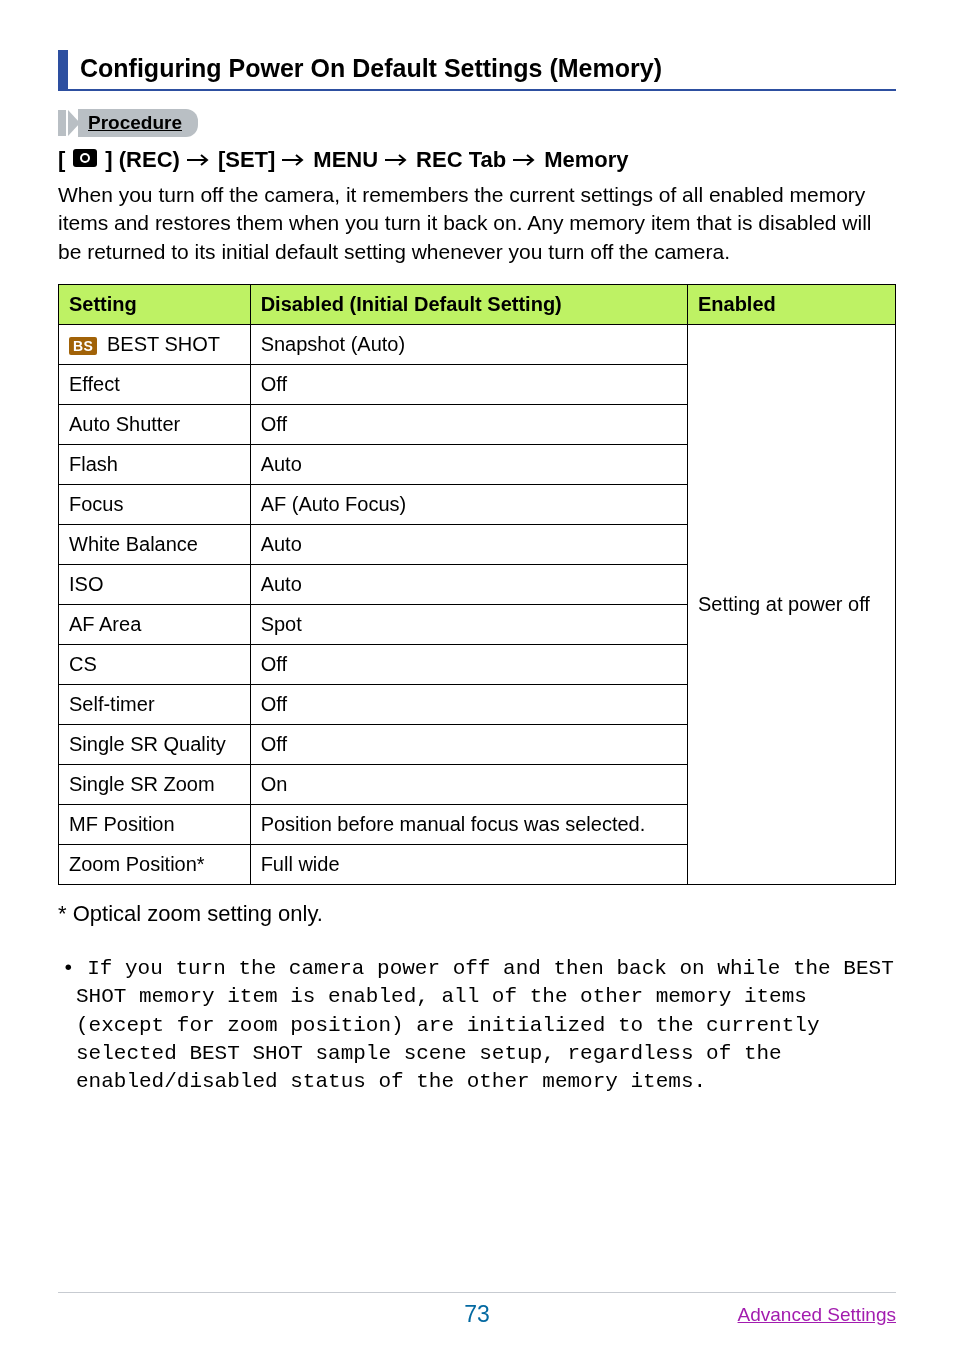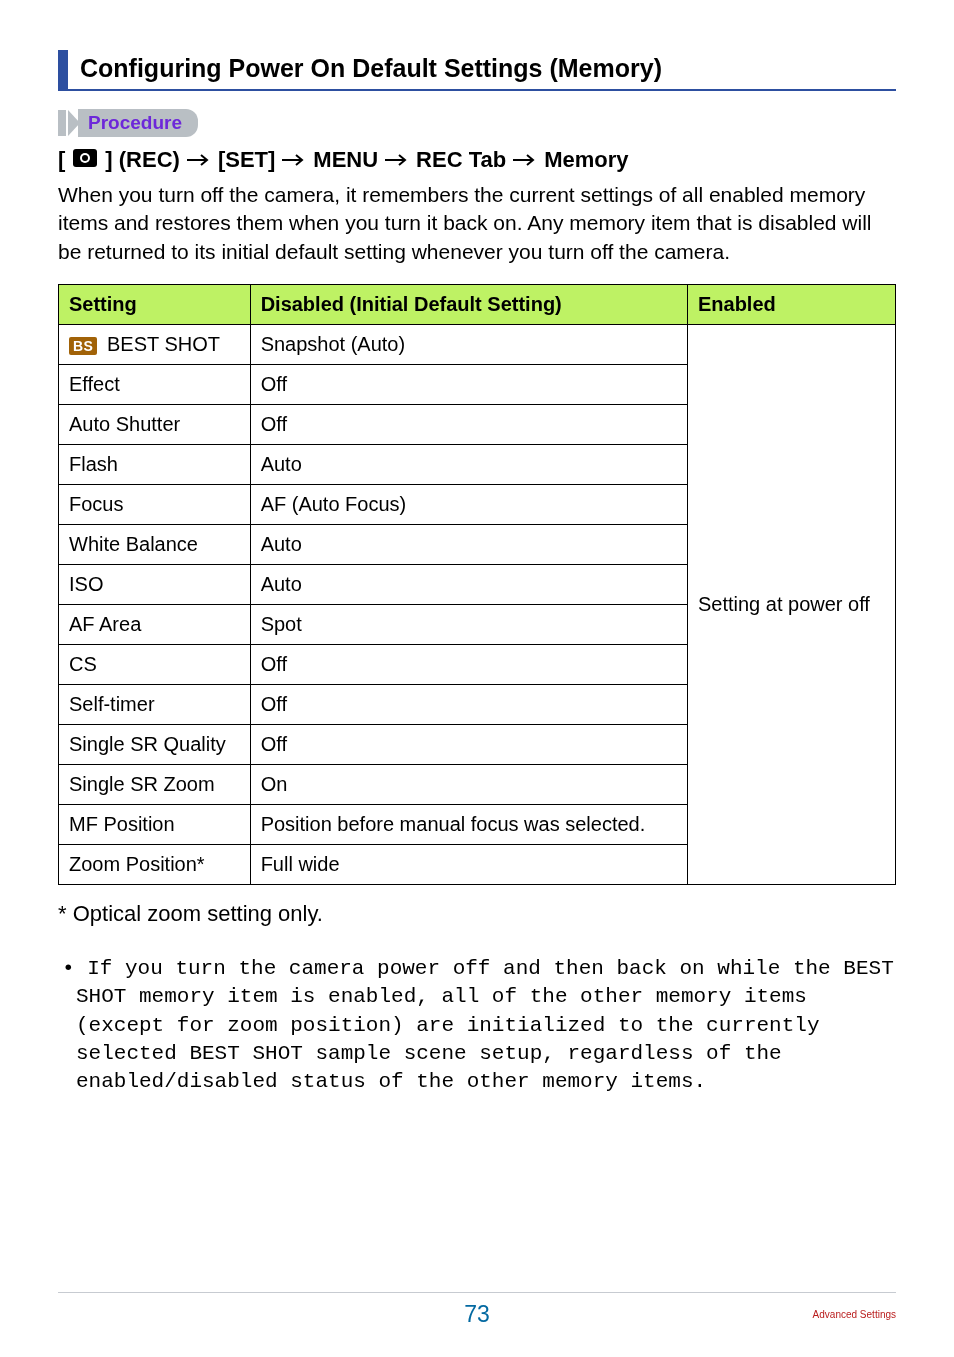--- a/index.html
+++ b/index.html
@@ -8,36 +8,36 @@
   .section-header { display: flex; align-items: stretch; border-bottom: 2px solid #2d4fa0; margin-bottom: 18px; }
   .section-header .bar { width: 10px; background: #2d4fa0; margin-right: 12px; }
   .section-header .title { font-size: 25px; font-weight: bold; padding: 4px 0 6px 0; }
   .procedure-wrap { display: flex; align-items: center; margin-bottom: 10px; }
   .proc-bar { width: 8px; height: 26px; background: #b9bfc4; margin-right: 2px; }
   .proc-arrow {
     width: 0; height: 0; border-top: 13px solid transparent; border-bottom: 13px solid transparent;
     border-left: 12px solid #b9bfc4; margin-right: 0;
   }
   .proc-pill {
-    background: #b9bfc4; color: #6d28d9; font-weight: bold; font-size: 19px;
-    padding: 3px 16px 3px 10px; border-radius: 0 12px 12px 0; margin-left: -2px;
+    background: #b9bfc4; color: #000000; font-weight: bold; font-size: 19px;
+    padding: 3px 16px 3px 10px; border-radius: 0 12px 12px 0; margin-left: -2px; text-decoration: underline;
   }
   .breadcrumb { font-size: 22px; font-weight: bold; margin-bottom: 8px; display: flex; flex-wrap: wrap; align-items: center; gap: 6px; }
   .breadcrumb .arrow-svg { display: inline-block; vertical-align: middle; }
   .cam-icon { display: inline-block; vertical-align: middle; margin: 0 2px; }
   .body-text { font-size: 21px; line-height: 1.35; margin-bottom: 18px; }
   table.settings { width: 100%; border-collapse: collapse; font-size: 20px; margin-bottom: 16px; }
   table.settings th { background: #bef264; text-align: left; font-weight: bold; padding: 8px 10px; border: 1.5px solid #000; }
   table.settings td { padding: 8px 10px; border: 1.5px solid #000; vertical-align: middle; }
   .bs-icon { display:inline-flex; align-items:center; justify-content:center; background:#a16207; color:#fff; font-weight:bold; font-size:14px; padding:1px 4px; border-radius:2px; margin-right:4px; vertical-align:baseline; letter-spacing:0.5px;}
   .footnote { font-size: 22px; margin-bottom: 28px; }
   .bullet-note { font-size: 21px; line-height: 1.35; padding-left: 18px; text-indent: -14px; font-family: Liberation Mono, monospace; }
   .footer { position: absolute; bottom: 28px; left: 58px; right: 58px; display: flex; align-items: center; justify-content: center; border-top: 1px solid #c7cbd1; padding-top: 8px; }
   .footer .pagenum { color: #0369a1; font-size: 23px; }
-  .footer .section-name { position: absolute; right: 0; font-size: 10px; color: #b91c1c; }
+  .footer .section-name { position: absolute; right: 0; font-size: 19px; color: #a21caf; text-decoration: underline; }
 </style>
 </head>
 <body>
 
 <div class="page">
 
   <div class="section-header">
     <div class="bar"></div>
     <div class="title">Configuring Power On Default Settings (Memory)</div>
   </div>

